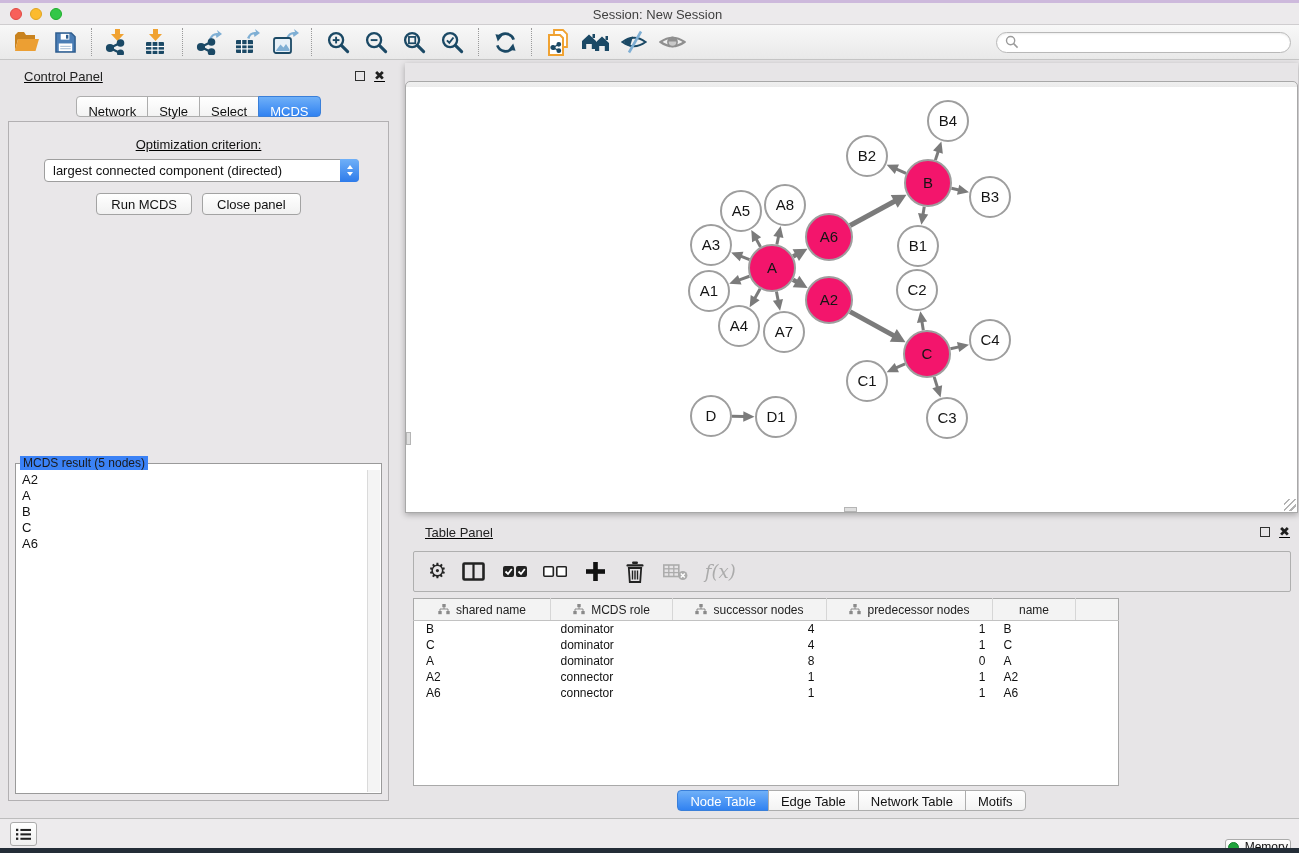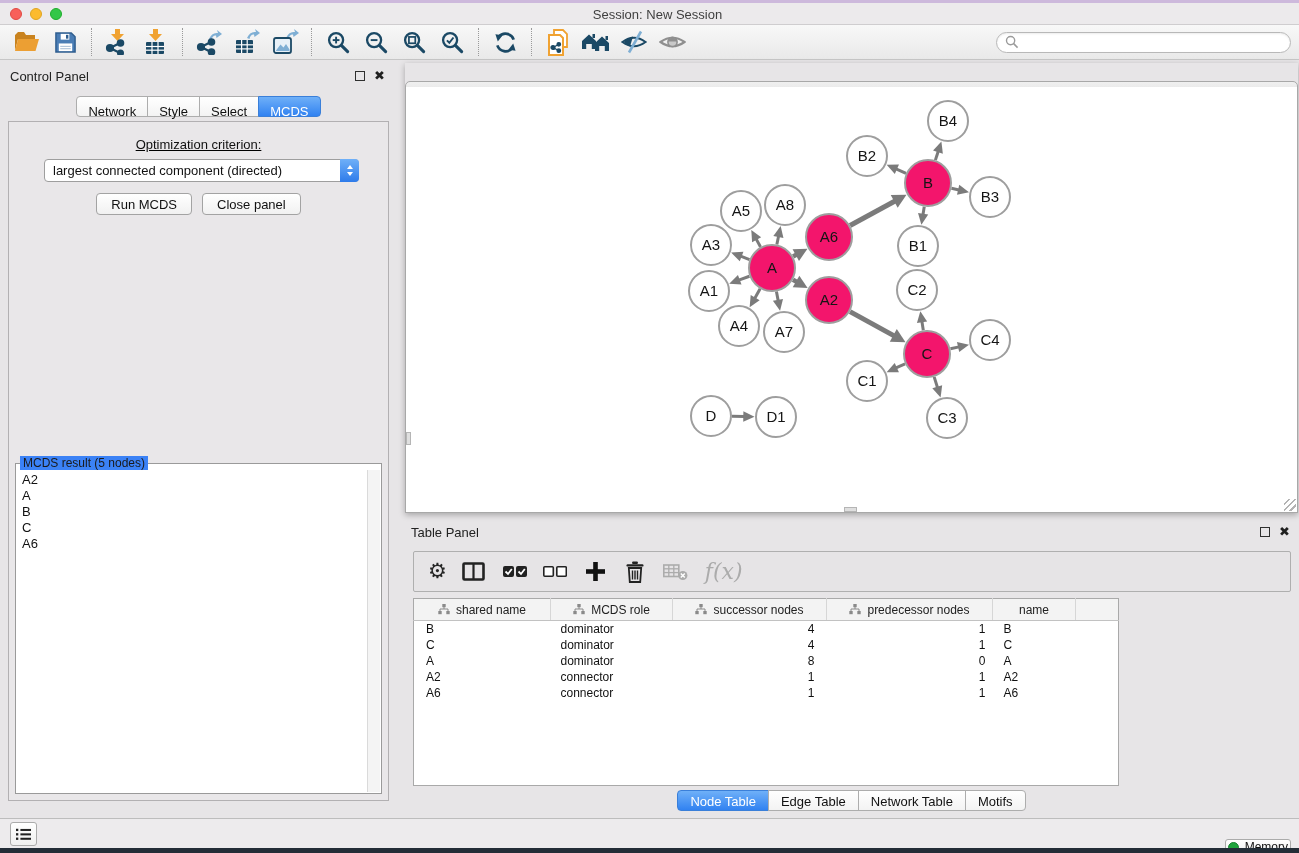--- a/index.html
+++ b/index.html
@@ -28,21 +28,21 @@
     border:1px solid #B8B8B8; border-radius:11px; display:flex; align-items:center;
     padding:0 8px; box-shadow:inset 0 1px 2px rgba(0,0,0,.08); }
   .searchbox input { border:none; outline:none; flex:1; font-size:12px; margin-left:5px;
     font-family:"Liberation Sans",sans-serif; background:transparent; }
 
   
   .desk { position:absolute; left:0; top:60px; width:1299px; height:758px; background:#E7E5E7; }
 
   
   .control-panel { position:absolute; left:4px; top:3px; width:389px; height:751px; }
-  .panel-head { position:absolute; left:0; top:0; right:0; height:26px; display:flex; align-items:center; }
+  .panel-head { position:absolute; left:14px; top:0; right:0; height:26px; display:flex; align-items:center;text-decoration:underline; }
   .panel-head .ptitle { font-size:13px; color:#222; margin-left:6px; }
   .panel-btns { margin-left:auto; display:flex; gap:9px; margin-right:8px; align-items:center; }
   .float-glyph { width:10px; height:10px; border:1.6px solid #2F2F2F; display:inline-block; }
   .close-glyph { font-family:"DejaVu Sans",sans-serif; font-size:13px; font-weight:bold; color:#1F1F1F; line-height:10px; }
 
   .seg-row { position:absolute; top:33px; left:0; right:0; display:flex; justify-content:center; }
   .seg { height:21px; line-height:21px; padding:4px 11px; font-size:13px; color:#111;
     background:linear-gradient(#FFFFFF,#F3F3F3); border:1px solid #ADADAD; margin-left:-1px; cursor:pointer; }
   .seg:first-child { border-radius:4px 0 0 4px; margin-left:0; }
   .seg:last-child { border-radius:0 4px 4px 0; }
@@ -86,21 +86,21 @@
   .nub-v { position:absolute; left:0; top:345px; width:5px; height:13px; background:#DFDFDF; border:1px solid #B5B5B5; }
   .nub-h { position:absolute; left:438px; bottom:0; width:13px; height:5px; background:#DFDFDF; border:1px solid #B5B5B5; }
 
   
   .table-panel { position:absolute; left:405px; top:459px; width:893px; height:297px; }
   .tp-toolbar { position:absolute; left:8px; top:32px; width:878px; height:41px;
     background:#E6E4E6; border:1px solid #AFAFAF; border-radius:2px;
     display:flex; align-items:center; }
   .tp-ico { display:flex; align-items:center; justify-content:center; background:transparent; border:none; cursor:pointer; }
   .gear-char { font-family:"DejaVu Sans",sans-serif; font-size:21px; color:#262626; line-height:21px; }
-  .fx { font-family:"DejaVu Serif",serif; font-style:italic; font-size:22px; color:#ABABAB; }
+  .fx { font-family:"DejaVu Serif",serif; font-style:italic; font-size:18px; color:#ABABAB; }
 
   .node-table { position:absolute; left:8px; top:79px; width:706px; height:188px;
     background:#FFF; border:1px solid #A9A9A9; border-collapse:collapse; table-layout:fixed;padding-left:41px; }
   .node-table thead th { height:22px; background:#F3F3F3; border-bottom:1px solid #C2C2C2;
     border-left:1px solid #D6D6D6; font-weight:normal; font-size:12px; color:#222; }
   .node-table thead th:first-child { border-left:none; }
   .node-table thead th .hwrap { display:flex; align-items:center; justify-content:center; gap:6px; }
   .node-table td { height:16px; font-size:12px; color:#111; white-space:nowrap; overflow:hidden; }
   .node-table td:nth-child(1) { padding-left:12px; }
   .node-table td:nth-child(2) { padding-left:10px; }

